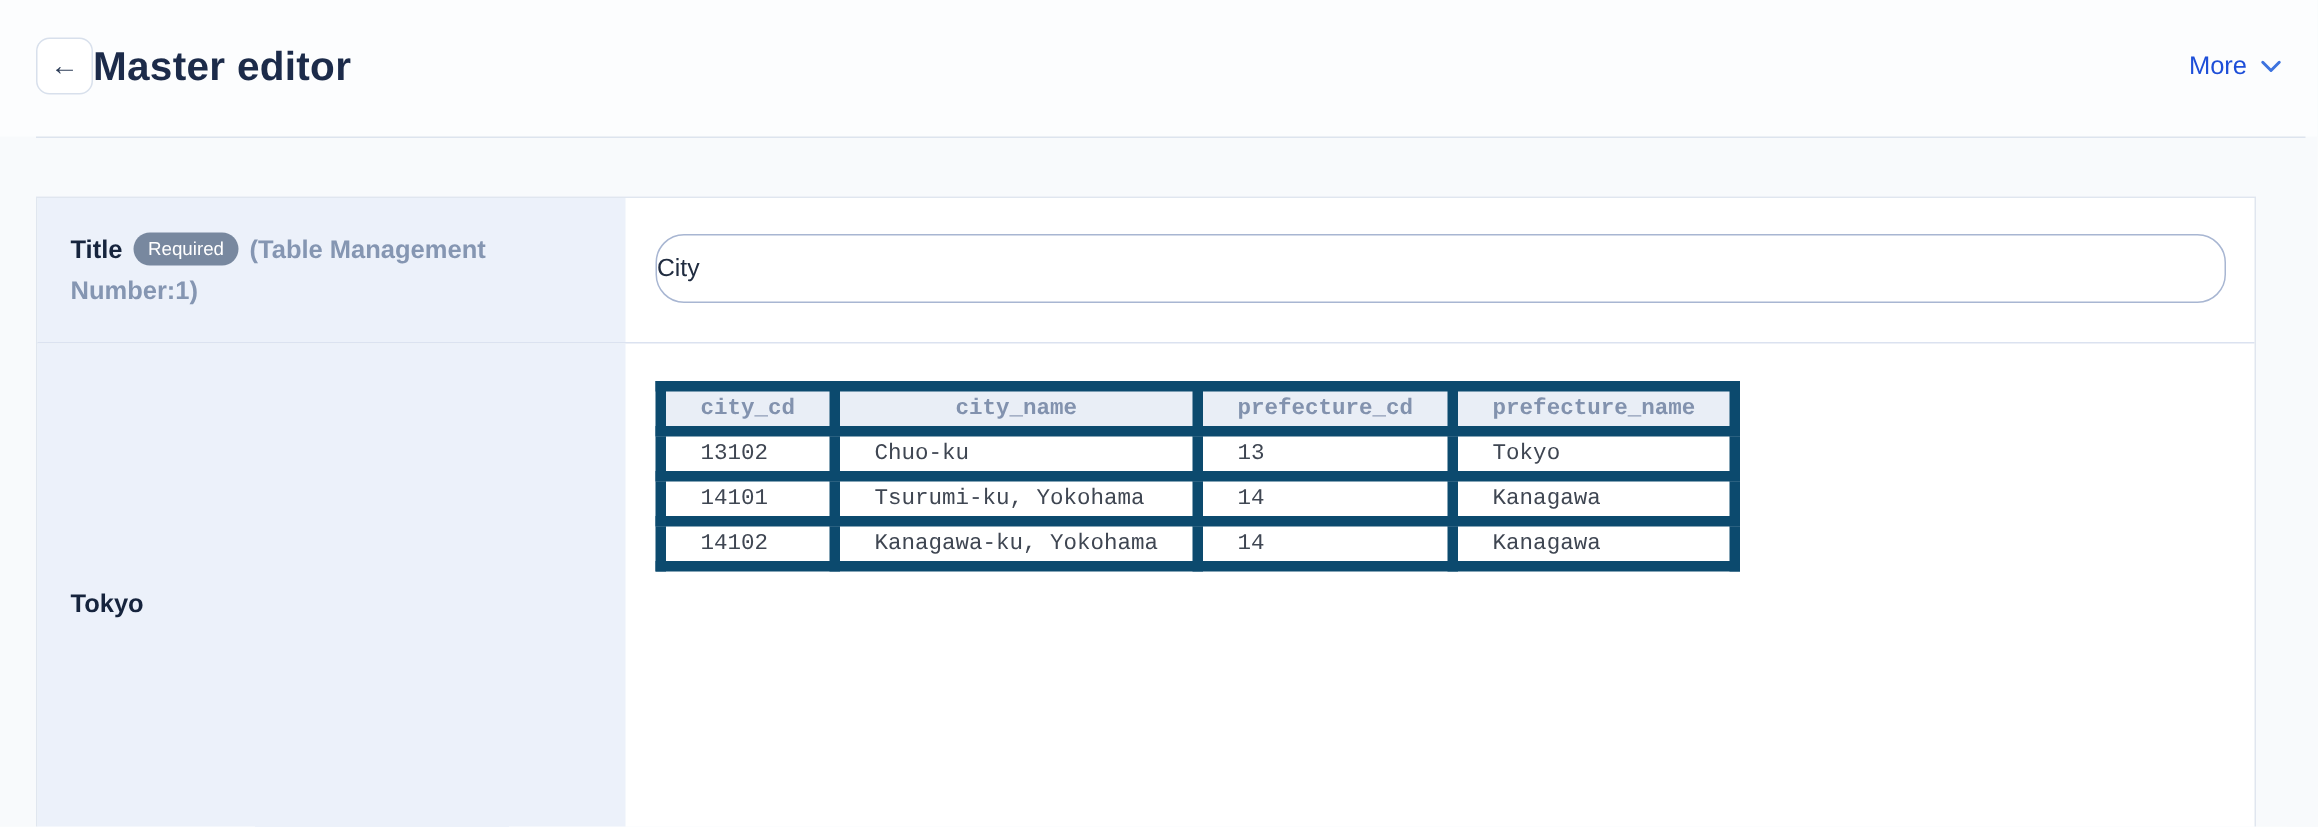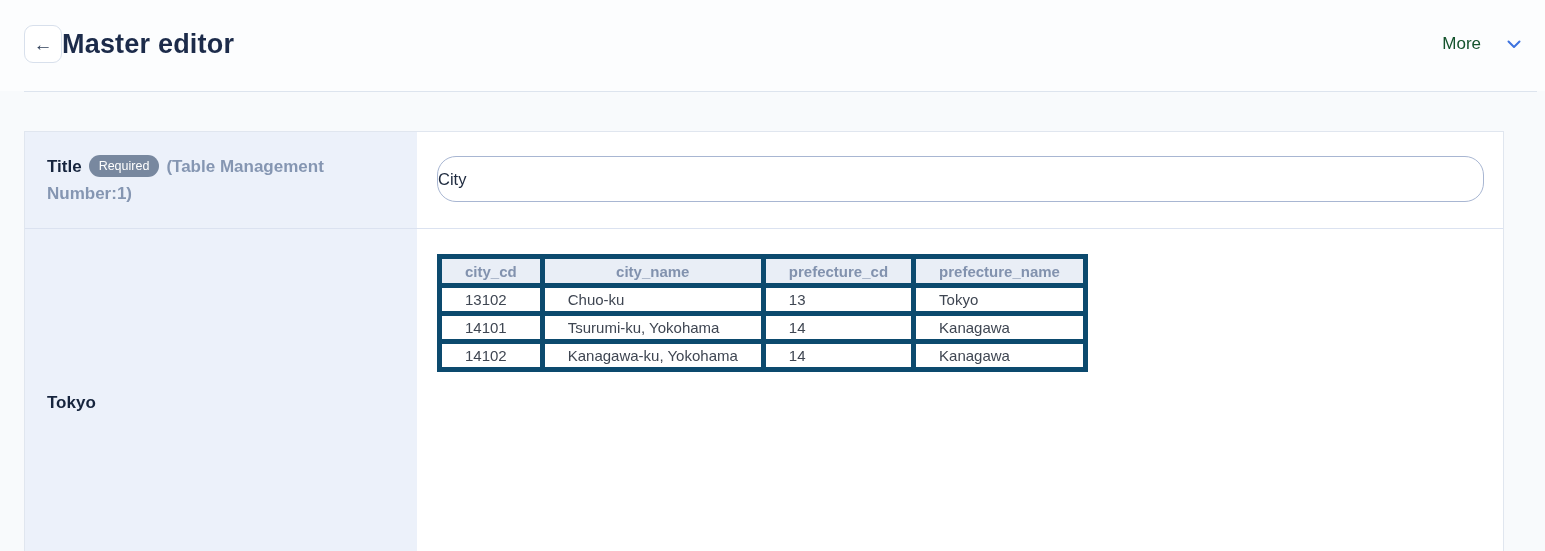--- a/index.html
+++ b/index.html
@@ -31,22 +31,22 @@
   }
   .page-title {
     font-size: 27px;
     font-weight: bold;
     color: #1c2b4a;
     letter-spacing: 0.2px;
     line-height: 38px;
   }
   .more-btn {
     margin-left: auto;
-    display: flex; align-items: center; gap: 26px;
-    color: #14532d;
+    display: flex; align-items: center; gap: 9px;
+    color: #1d4ed8;
     font-size: 17px;
     cursor: pointer;
     line-height: 38px;
   }
   .more-btn svg { display: block; }
   .top-divider {
     border-bottom: 1px solid #dde4ee;
     margin: 0 8px 0 24px;
   }
 
@@ -107,23 +107,24 @@
 
   .value-cell.table-area { padding-top: 25px; }
 
   
   table.data-table {
     border-collapse: collapse;
     font-size: 15px;
     color: #3f4652;
   }
   .data-table th, .data-table td {
-    border: 5px solid #0c4a6e;
+    border: 7px solid #0c4a6e;
     padding: 3px 23px;
     white-space: nowrap;
+    font-family: Liberation Mono, monospace;
   }
   .data-table th {
     background: #e9eef6;
     color: #8292ae;
     font-weight: 600;
     text-align: center;
     height: 29px;
   }
   .data-table td { height: 27px; background: #ffffff; }
   .col-city-cd { width: 53px; }

